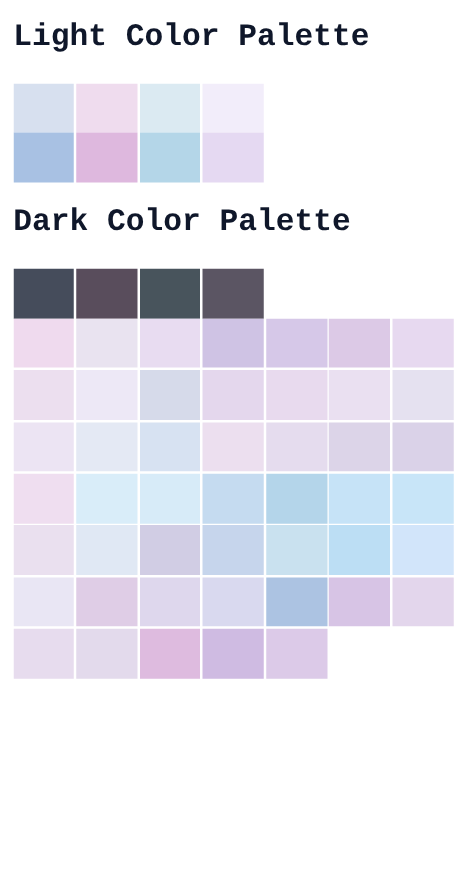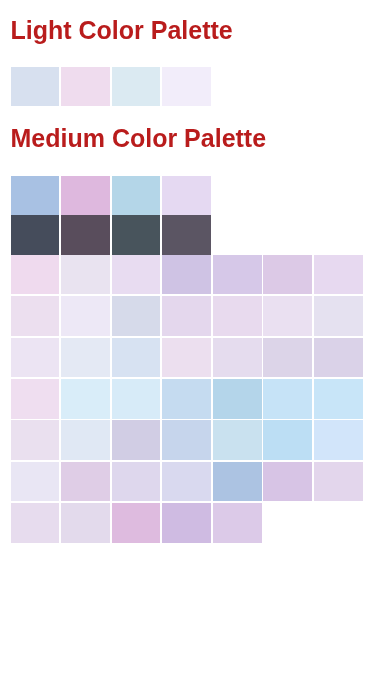--- a/index.html
+++ b/index.html
@@ -8,25 +8,25 @@
     background:#ffffff;
     font-family:"Liberation Serif", serif;
     width:378px;
     height:697px;
     overflow:hidden;
     -webkit-font-smoothing:antialiased;
   }
   .page { padding-left:10.5px; }
 
   h2.section-title {
-    font-family:Liberation Sans, sans-serif;
+    font-family:Liberation Mono, monospace;
     font-size:25px;
     line-height:28px;
     font-weight:bold;
-    color:#b91c1c;
+    color:#0f172a;
     margin:17.9px 0 23.3px 0;
     padding:0;
     white-space:nowrap;
     transform:translateZ(0);
   }
   h2.section-title.first { margin-top:15.6px; }
 
   .swatch-row {
     display:flex;
     flex-wrap:wrap;
@@ -47,28 +47,28 @@
 <div class="page">
 
   <h2 class="section-title first">Light Color Palette</h2>
   <div class="swatch-row">
       <div class="swatch" style="background-color: rgb(215, 224, 239);"></div>
       <div class="swatch" style="background-color: rgb(239, 220, 238);"></div>
       <div class="swatch" style="background-color: rgb(219, 234, 242);"></div>
       <div class="swatch" style="background-color: rgb(242, 237, 250);"></div>
     </div>
 
-  <h2 class="section-title">Medium Color Palette</h2>
   <div class="swatch-row">
       <div class="swatch" style="background-color: rgb(168, 193, 227);"></div>
       <div class="swatch" style="background-color: rgb(222, 184, 222);"></div>
       <div class="swatch" style="background-color: rgb(180, 214, 232);"></div>
       <div class="swatch" style="background-color: rgb(229, 217, 242);"></div>
     </div>
 
+  <h2 class="section-title">Dark Color Palette</h2>
   <div class="swatch-row">
       <div class="swatch" style="background-color: rgb(69, 76, 91);"></div>
       <div class="swatch" style="background-color: rgb(89, 77, 92);"></div>
       <div class="swatch" style="background-color: rgb(72, 84, 92);"></div>
       <div class="swatch" style="background-color: rgb(91, 85, 99);"></div>
     </div>
 
   <div class="swatch-row">
       <div class="swatch" style="background-color: rgb(239, 218, 238);"></div>
       <div class="swatch" style="background-color: rgb(233, 227, 240);"></div>

